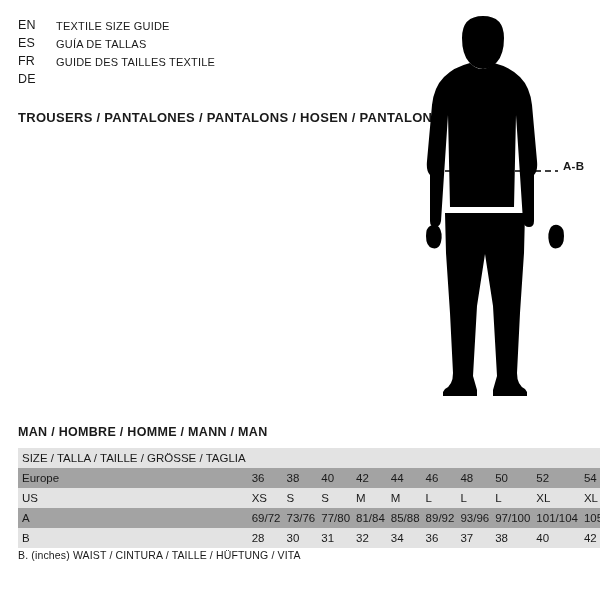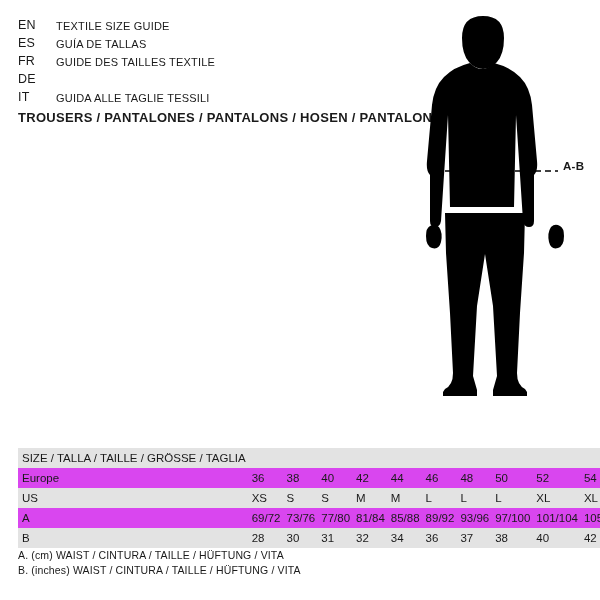--- a/index.html
+++ b/index.html
@@ -81,21 +81,21 @@
     font-size: 11.5px;
   }
   table.size-table td {
     padding: 3px 2px 3px 4px;
     white-space: nowrap;
     text-align: left;
     vertical-align: middle;
     line-height: 14px;
   }
   table.size-table tr.shade td { background: #e3e3e3; margin-left: 48px; }
-  table.size-table tr.plain td { background: #d946ef; }
+  table.size-table tr.plain td { background: #a3a3a3; }
   td.label-col { width: 92px; }
   td.val { width: 45px; }
   td.val-wide { width: 50px; }
 
   .footnotes {
     position: absolute;
     top: 548px; left: 18px;
     font-size: 10.5px;
     line-height: 15px;
     letter-spacing: .15px;
@@ -115,24 +115,20 @@
     <div class="lang-row">
       <span class="lang-code">ES</span>
       <span class="lang-text">GUÍA DE TALLAS</span>
     </div>
     <div class="lang-row">
       <span class="lang-code">FR</span>
       <span class="lang-text">GUIDE DES TAILLES TEXTILE</span>
     </div>
     <div class="lang-row">
       <span class="lang-code">DE</span>
-    </div>
-    <div class="lang-row">
-      <span class="lang-code">IT</span>
-      <span class="lang-text">GUIDA ALLE TAGLIE TESSILI</span>
     </div>
   </div>
 
   <div class="cat-title">TROUSERS / PANTALONES / PANTALONS / HOSEN / PANTALONI</div>
 
   <div class="figure">
     <svg width="190" height="400" viewBox="0 0 190 400" xmlns="http://www.w3.org/2000/svg">
       <g fill="#000000">
 
         <path d="M62 30 q0-22 21-22 q21 0 21 22 q0 16 -7 24 q-6 7 -14 7 q-8 0 -14 -7 q-7 -8 -7 -24 z"></path>
@@ -189,20 +185,21 @@
                  l3 -60
                  l4 -60
                  l1 -40 z"></path>
       </g>
 
       <line x1="45" y1="163" x2="158" y2="163" stroke="#000000" stroke-width="1.6" stroke-dasharray="6,4"></line>
     </svg>
     <div class="ab-label">A-B</div>
   </div>
 
+  <div class="man-title">MAN / HOMBRE / HOMME / MANN / MAN</div>
 
   <div class="table-wrap">
     <table class="size-table">
       <tbody>
         <tr class="shade">
           <td class="label-col">SIZE / TALLA / TAILLE / GRÖSSE / TAGLIA</td>
           <td class="val"></td>
           <td class="val"></td>
           <td class="val"></td>
           <td class="val"></td>
@@ -268,17 +265,16 @@
           <td class="val">38</td>
           <td class="val-wide">40</td>
           <td class="val-wide">42</td>
 
         </tr>
       </tbody>
     </table>
   </div>
 
   <div class="footnotes">
-    <div>A. (cm) WAIST / CINTURA / TAILLE / HÜFTUNG / VITA</div>
     <div>B. (inches) WAIST / CINTURA / TAILLE / HÜFTUNG / VITA</div>
   </div>
 
 </div>
 
 </body></html>

